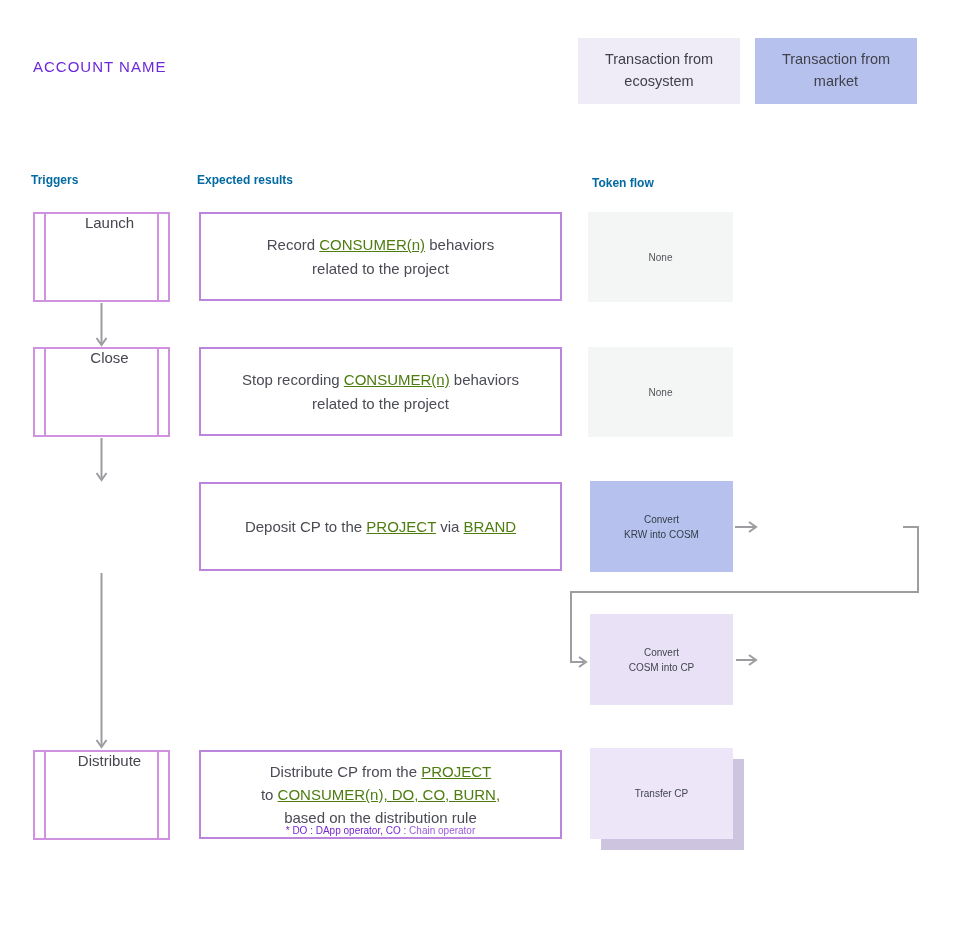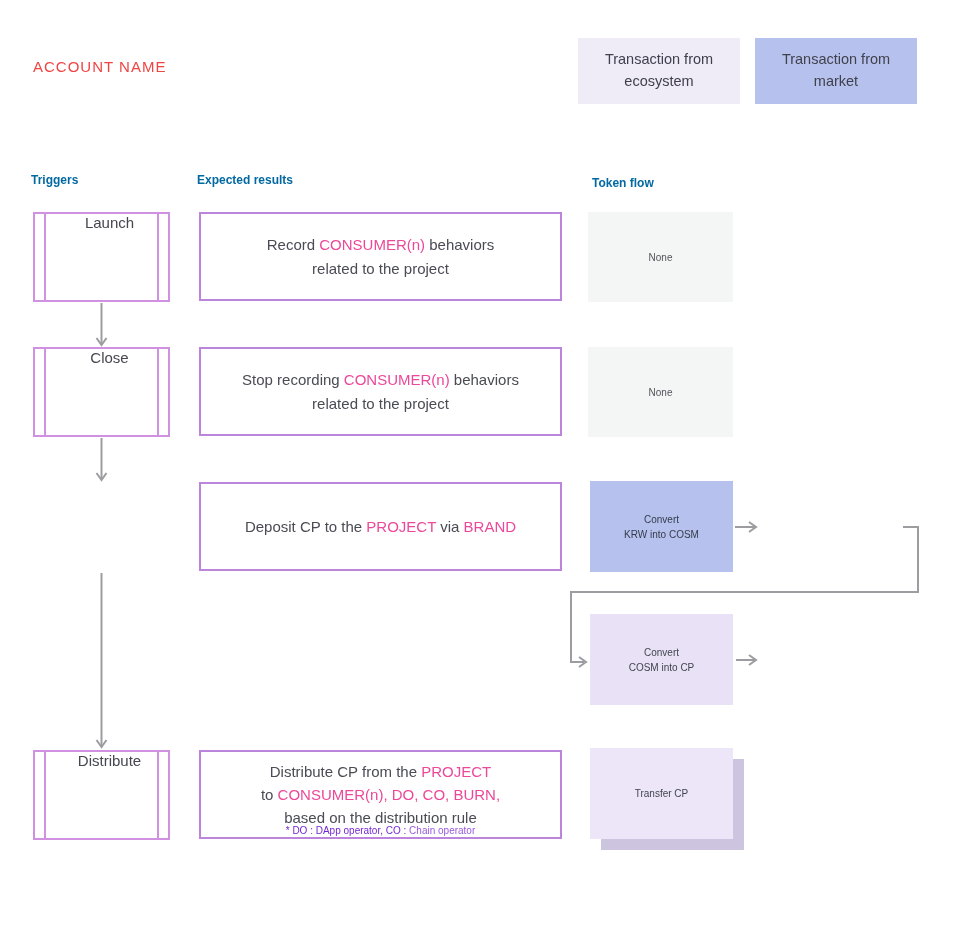--- a/index.html
+++ b/index.html
@@ -2,21 +2,21 @@
 <html><head>
 <meta charset="utf-8">
 <style>
   html,body{margin:0;padding:0;background:#ffffff;}
   body{font-family:"Liberation Sans","DejaVu Sans",sans-serif;}
   .canvas{position:relative;width:962px;height:939px;background:#ffffff;overflow:hidden;}
 
   .connectors{position:absolute;left:0;top:0;width:962px;height:939px;pointer-events:none;}
 
   .account-name{position:absolute;left:33px;top:58px;font-size:15px;letter-spacing:1px;
-    color:#ef4444;font-weight:400;}
+    color:#6d28d9;font-weight:400;}
 
   .legend-box{position:absolute;top:38px;width:162px;height:66px;display:flex;align-items:center;
     justify-content:center;text-align:center;font-size:14.5px;line-height:1.5;color:#3f414c;
     white-space:pre-line;}
   .legend-eco{left:578px;background:#efebf7;}
   .legend-market{left:755px;background:#b6c2ed;}
 
   .col-header{position:absolute;font-size:12px;font-weight:700;color:#0369a1;}
 
   .trigger-box{position:absolute;left:33px;width:137px;height:90px;border:2px solid #d092e0;
@@ -24,21 +24,21 @@
   .trigger-box::before,.trigger-box::after{content:"";position:absolute;top:0;bottom:0;width:2px;
     background:#d092e0;}
   .trigger-box::before{left:9px;}
   .trigger-box::after{right:9px;}
   .trigger-label{font-size:15px;color:#45464f;}
 
   .expected-box{position:absolute;left:199px;width:363px;height:89px;border:2px solid #bc85dc;
     background:#ffffff;display:flex;align-items:center;justify-content:center;box-sizing:border-box;}
   .expected-text{margin:0;text-align:center;font-size:15px;line-height:1.55;color:#4a4b54;
     white-space:pre-line;}
-  .purple{color:#ec4899;}
+  .purple{color:#4d7c0f;text-decoration:underline;}
 
   .token-box{position:absolute;display:flex;align-items:center;justify-content:center;
     text-align:center;font-size:10px;line-height:1.5;color:#42444e;white-space:pre-line;}
   .tk-gray{left:588px;width:145px;height:90px;background:#f4f5f5;color:#54555b;}
   .tk-blue{width:143px;height:91px;background:#b6c2ed;color:#343b4b;}
   .tk-lav{width:143px;height:91px;background:#e9e2f6;}
   .tk-shadow{position:absolute;left:601px;top:759px;width:143px;height:91px;background:#cdc4df;}
   .tk-stacked{left:590px;top:748px;background:#ece6f8;}
 
   .footnote{position:absolute;left:199px;top:816px;width:363px;text-align:center;font-size:10px;margin-top:9px;}

